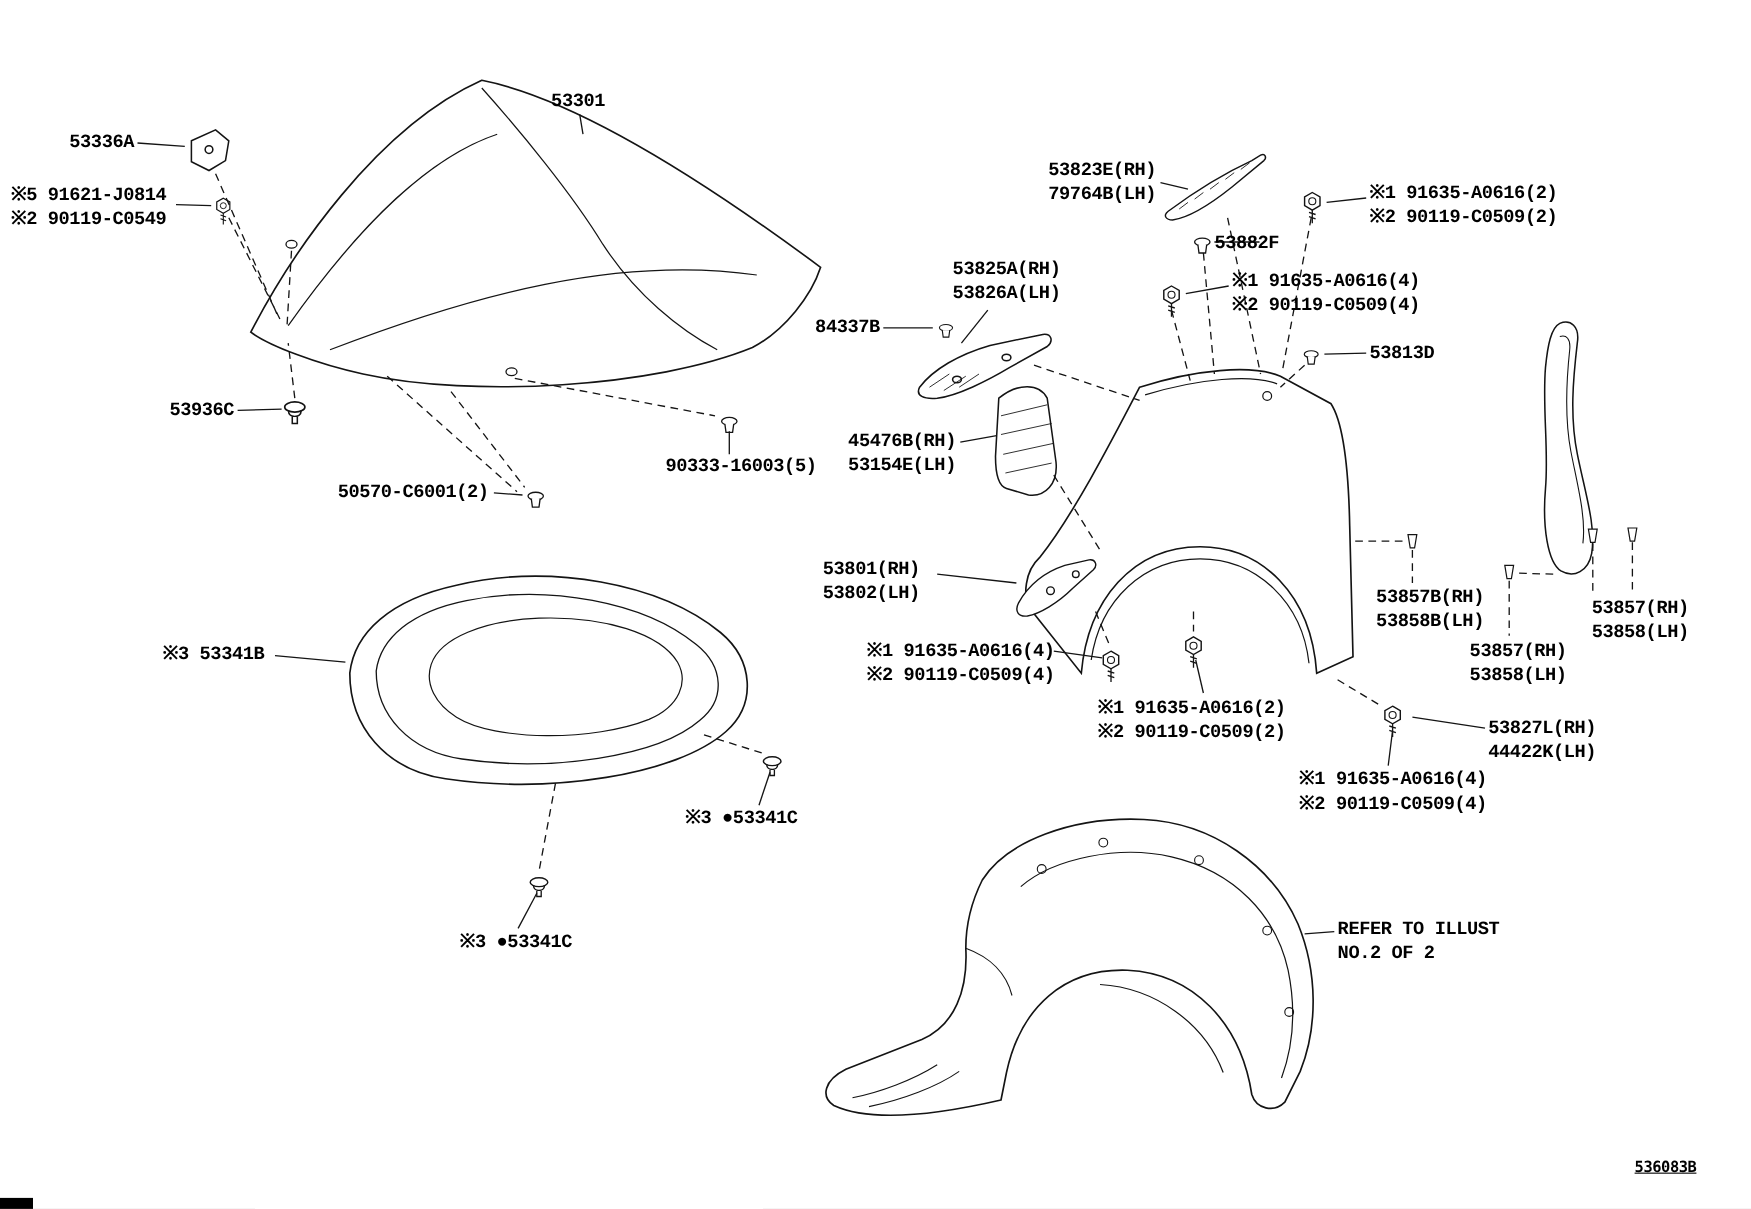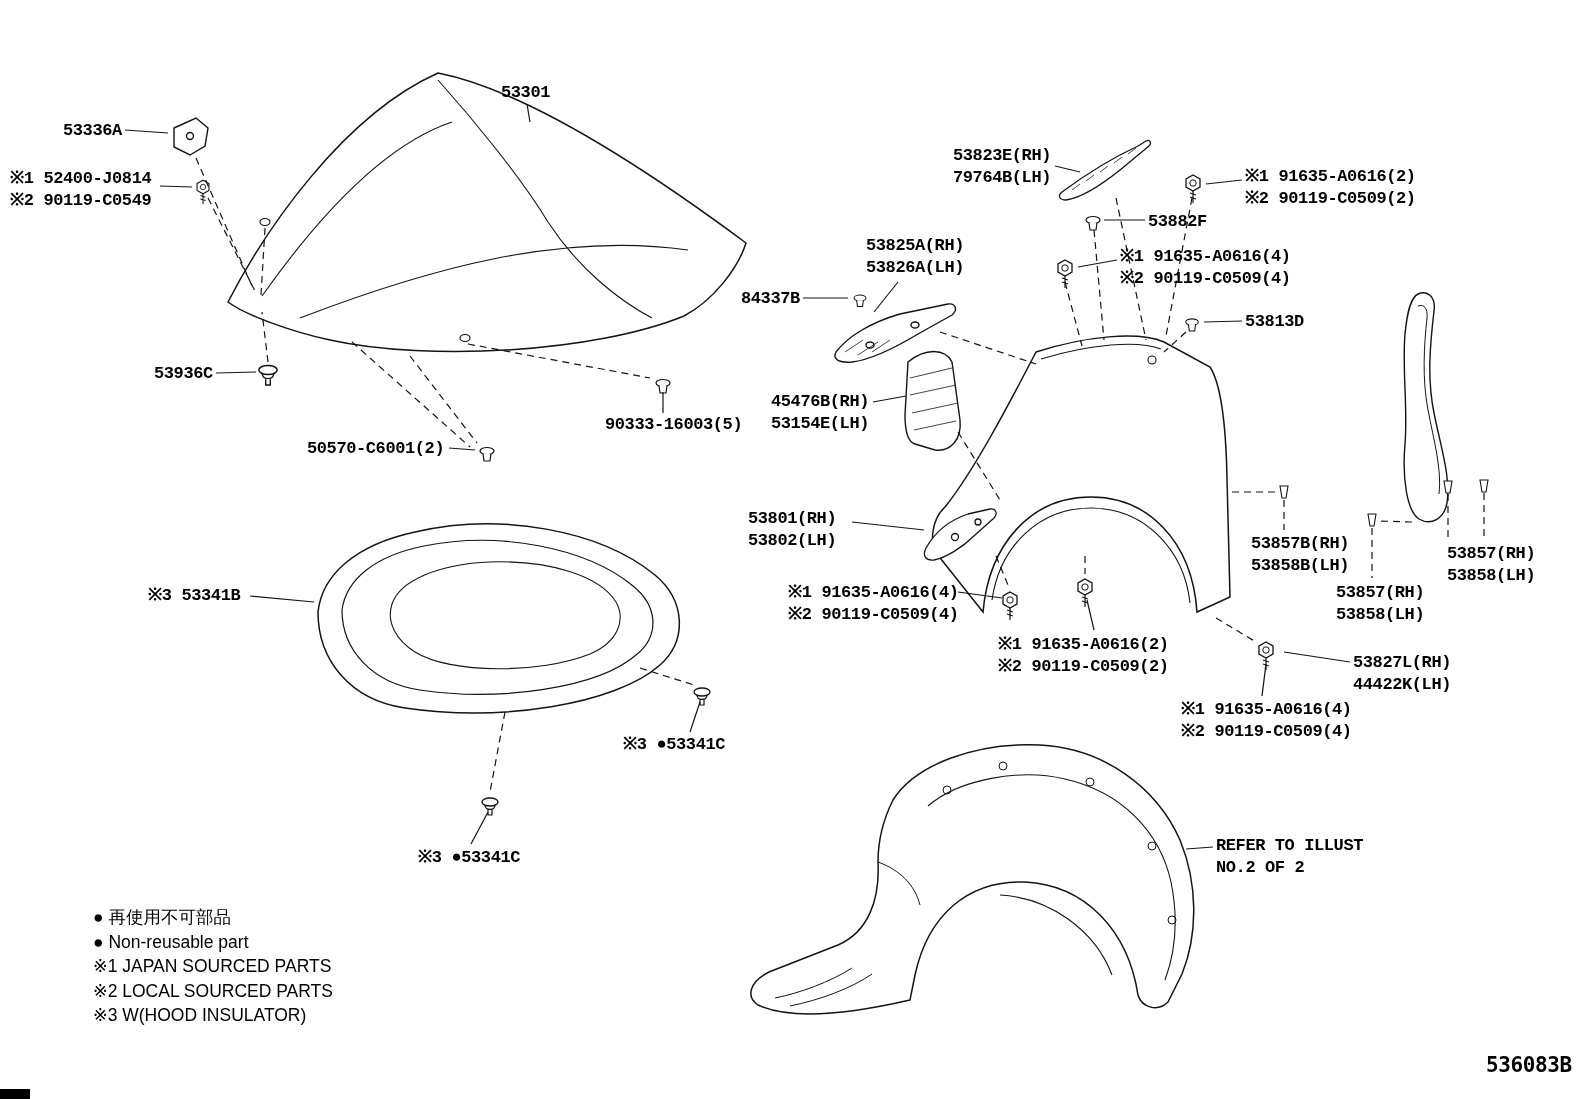--- a/index.html
+++ b/index.html
@@ -15,21 +15,21 @@
   }
   .lbl .ln { display:block; }
   .legend {
     position:absolute; left:93px; top:905px;
     font-family:"Liberation Sans","DejaVu Sans",sans-serif;
     font-size:17.5px; font-weight:400; line-height:24.5px;
   }
   .legend .item { display:block; }
   .drawing-no {
     position:absolute; left:1486px; top:1053px;
-    font-size:21px; font-weight:700; letter-spacing:-0.4px;
+    font-size:14px; font-weight:700; letter-spacing:-0.4px;text-decoration:underline;
   }
   .corner-mark { position:absolute; left:0px; top:1089px; width:30px; height:10px; background:#000; }
 </style>
 </head>
 <body>
 
 <div class="stage">
 
   <svg class="art" width="1592" height="1099" viewBox="0 0 1592 1099" xmlns="http://www.w3.org/2000/svg">
     <defs>
@@ -194,40 +194,40 @@
       <path d="M1262,696 L1266,664"></path>
       <path d="M250,596 L314,602"></path>
       <path d="M700,702 L690,732"></path>
       <path d="M488,812 L471,844"></path>
       <path d="M1213,847 L1186,849"></path>
     </g>
   </svg>
 
   <div class="lbl" style="left:63px;top:120px">53336A</div>
   <div class="lbl" style="left:10px;top:168px">
-    <span class="ln">※1 52400-J0814</span>
+    <span class="ln">※5 91621-J0814</span>
     <span class="ln">※2 90119-C0549</span>
   </div>
   <div class="lbl" style="left:501px;top:82px">53301</div>
   <div class="lbl" style="left:154px;top:363px">53936C</div>
   <div class="lbl" style="left:307px;top:438px">50570-C6001(2)</div>
   <div class="lbl" style="left:605px;top:414px">90333-16003(5)</div>
   <div class="lbl" style="left:741px;top:288px">84337B</div>
 
   <div class="lbl" style="left:866px;top:235px">
     <span class="ln">53825A(RH)</span>
     <span class="ln">53826A(LH)</span>
   </div>
 
   <div class="lbl" style="left:953px;top:145px">
     <span class="ln">53823E(RH)</span>
     <span class="ln">79764B(LH)</span>
   </div>
 
-  <div class="lbl" style="left:1148px;top:211px">53882F</div>
+  <div class="lbl" style="left:1104px;top:211px">53882F</div>
 
   <div class="lbl" style="left:1245px;top:166px">
     <span class="ln">※1 91635-A0616(2)</span>
     <span class="ln">※2 90119-C0509(2)</span>
   </div>
 
   <div class="lbl" style="left:1120px;top:246px">
     <span class="ln">※1 91635-A0616(4)</span>
     <span class="ln">※2 90119-C0509(4)</span>
   </div>
@@ -281,24 +281,17 @@
 
   <div class="lbl" style="left:148px;top:585px">※3 53341B</div>
   <div class="lbl" style="left:623px;top:734px">※3 ●53341C</div>
   <div class="lbl" style="left:418px;top:847px">※3 ●53341C</div>
 
   <div class="lbl" style="left:1216px;top:835px">
     <span class="ln">REFER TO ILLUST</span>
     <span class="ln">NO.2 OF 2</span>
   </div>
 
-  <div class="legend">
-    <span class="item">● 再使用不可部品</span>
-    <span class="item">● Non-reusable part</span>
-    <span class="item">※1 JAPAN SOURCED PARTS</span>
-    <span class="item">※2 LOCAL SOURCED PARTS</span>
-    <span class="item">※3 W(HOOD INSULATOR)</span>
-  </div>
 
   <div class="drawing-no">536083B</div>
   <div class="corner-mark"></div>
 
 </div>
 
 </body></html>

